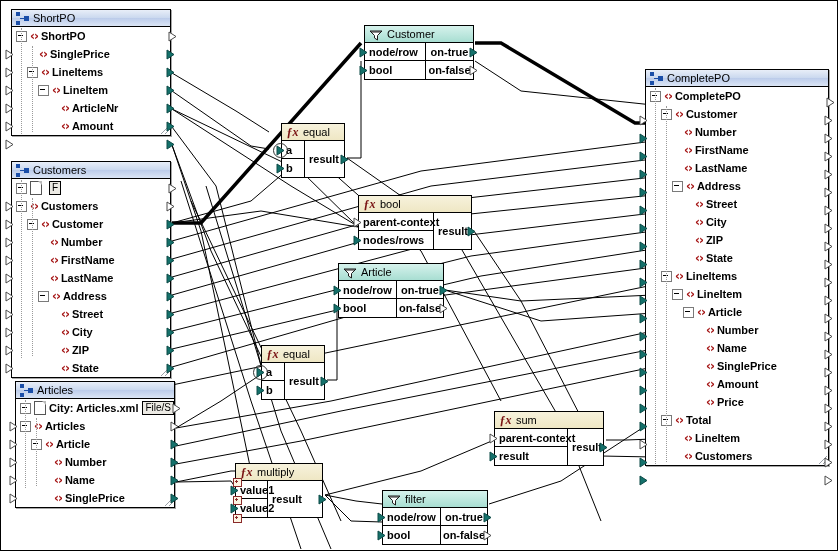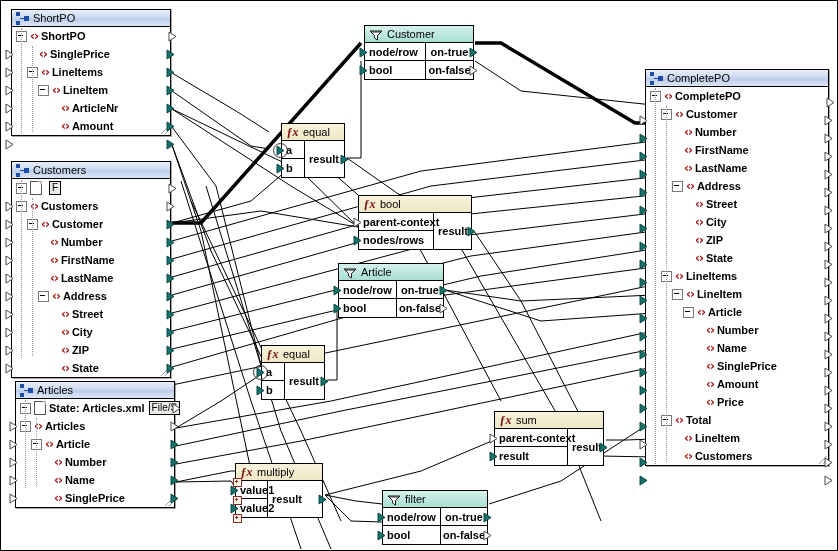--- a/index.html
+++ b/index.html
@@ -381,21 +381,21 @@
             <span class="sq" style="left: 0px; top: 9px; width: 4px; height: 4px;"></span>
             <span class="sq" style="left: 8px; top: 4px; width: 5px; height: 5px;"></span>
             <span class="sq" style="left: 4px; top: 6px; width: 5px; height: 1px;"></span>
           </span>
           <span class="t">Articles</span>
         </div>
         <div class="comp-body">
           <div class="row filerow" style="padding-left: 4px;">
             <span class="expander"></span>
             <span class="ico-doc"></span>
-            <span class="lbl">State: Articles.xml</span>
+            <span class="lbl">City: Articles.xml</span>
             <span class="btn-file">File/S</span>
           </div>
           <div class="row" style="padding-left: 4px;">
             <span class="expander"></span>
             <span class="angle">‹›</span>
             <span class="lbl elem">Articles</span>
           </div>
           <div class="row" style="padding-left: 15px;">
             <span class="expander"></span>
             <span class="angle">‹›</span>

